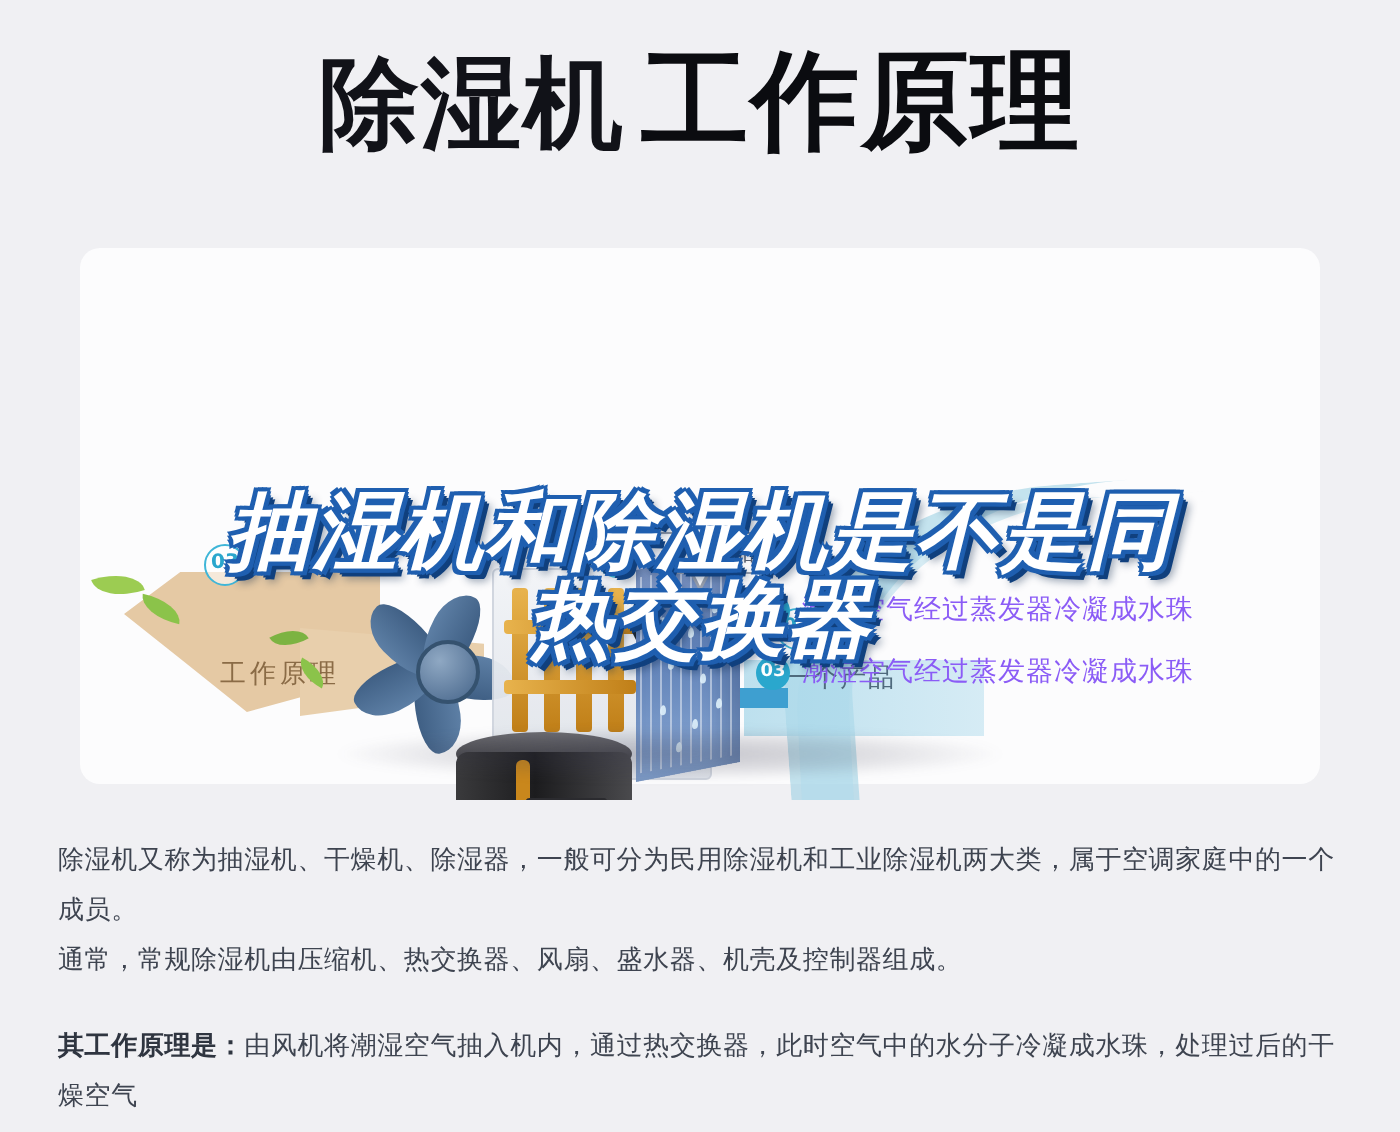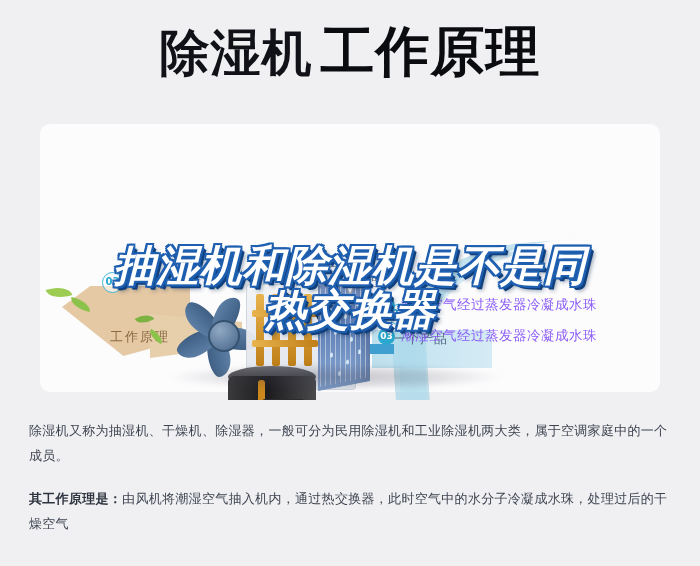--- a/index.html
+++ b/index.html
@@ -331,20 +331,21 @@
   </div>
 
   <div class="overlay">
     <span class="ovl-line">抽湿机和除湿机是不是同</span>
     <span class="ovl-line">热交换器</span>
   </div>
 
   <div class="body-text">
     <p>
       <span>除湿机又称为抽湿机、干燥机、除湿器，一般可分为民用除湿机和工业除湿机两大类，属于空调家庭中的一个成员。</span><br>
+      <span>通常，常规除湿机由压缩机、热交换器、风扇、盛水器、机壳及控制器组成。</span>
     </p>
     <p>
       <span class="lead">其工作原理是：</span><span>由风机将潮湿空气抽入机内，通过热交换器，此时空气中的水分子冷凝成水珠，处理过后的干燥空气</span><br>
       
     </p>
   </div>
 
 </div>
 
 </body></html>

